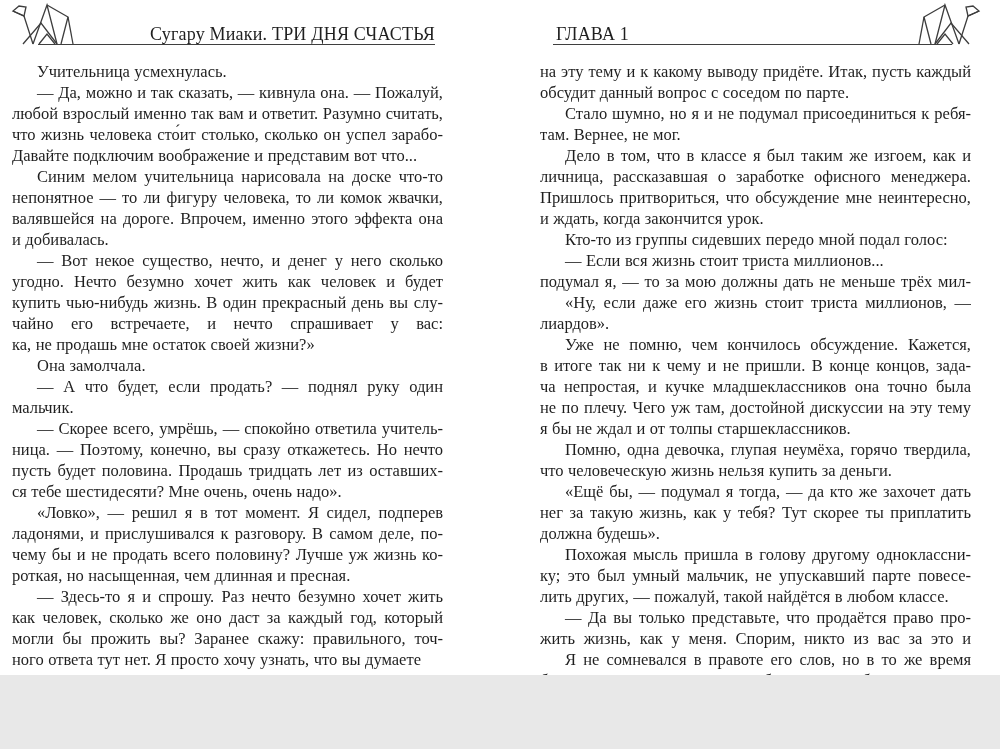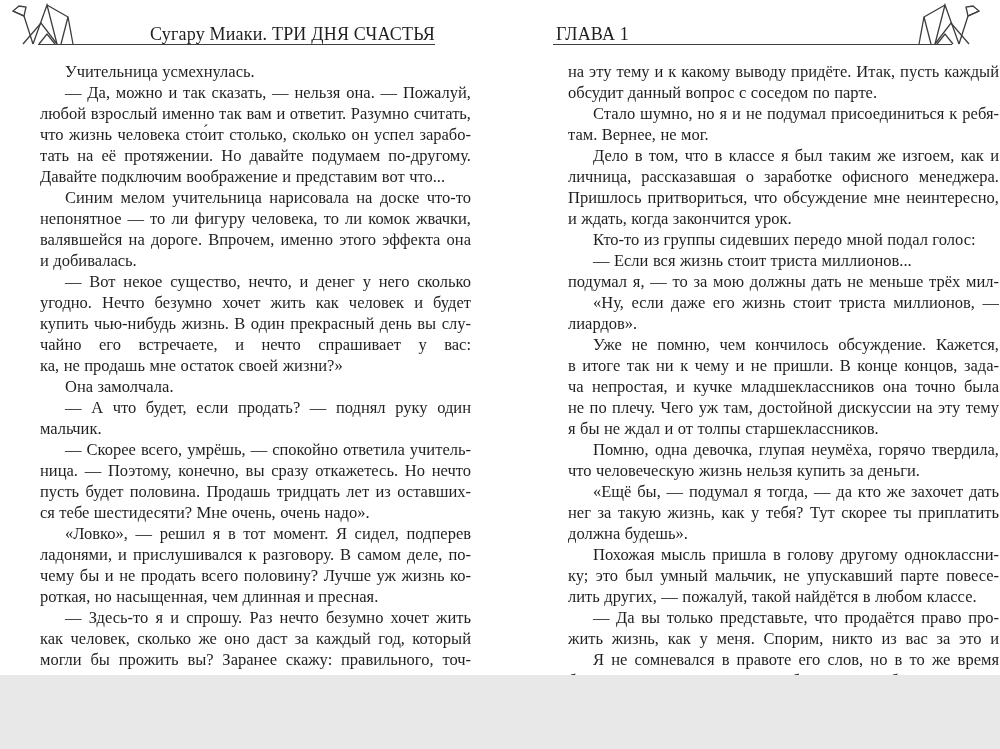--- a/index.html
+++ b/index.html
@@ -18,21 +18,21 @@
   .running-title{
     position:absolute;top:24px;height:20px;
     font-size:18px;letter-spacing:.2px;white-space:nowrap;
   }
   .running-title-left{left:40px;width:395px;text-align:right;}
   .running-title-right{left:556px;text-align:center;}
   .ornament{position:absolute;top:3px;width:70px;height:42px;}
   .ornament-left{left:10px;}
   .ornament-right{left:912px;transform:scaleX(-1);}
   
-  .col{position:absolute;top:61px;width:431px;margin-left:28px;}
+  .col{position:absolute;top:61px;width:431px;}
   .col-left{left:12px;}
   .col-right{left:540px;}
   .line{
     font-size:16.5px;line-height:21px;height:21px;overflow:hidden;
     text-align:justify;text-align-last:justify;text-justify:inter-word;
     word-spacing:.02em;
   }
   .line.last{text-align-last:left;}
   .line.indent{text-indent:25px;}
   
@@ -76,24 +76,23 @@
   <div class="running-title running-title-left">Сугару Миаки. ТРИ ДНЯ СЧАСТЬЯ</div>
 
   <div class="rule rule-right"></div>
   <div class="running-title running-title-right">ГЛАВА 1</div>
 
   <section class="col col-left">
       <div class="para">
         <div class="line indent last">Учительница усмехнулась.</div>
       </div>
       <div class="para">
-        <div class="line indent">— Да, можно и так сказать, — нельзя она. — Пожалуй,</div>
+        <div class="line indent">— Да, можно и так сказать, — кивнула она. — Пожалуй,</div>
         <div class="line">любой взрослый именно так вам и ответит. Разумно считать,</div>
         <div class="line">что жизнь человека сто́ит столько, сколько он успел зарабо-</div>
-        <div class="line">тать на её протяжении. Но давайте подумаем по-другому.</div>
         <div class="line last">Давайте подключим воображение и представим вот что...</div>
       </div>
       <div class="para">
         <div class="line indent">Синим мелом учительница нарисовала на доске что-то</div>
         <div class="line">непонятное — то ли фигуру человека, то ли комок жвачки,</div>
         <div class="line">валявшейся на дороге. Впрочем, именно этого эффекта она</div>
         <div class="line last">и добивалась.</div>
       </div>
       <div class="para">
         <div class="line indent">— Вот некое существо, нечто, и денег у него сколько</div>

